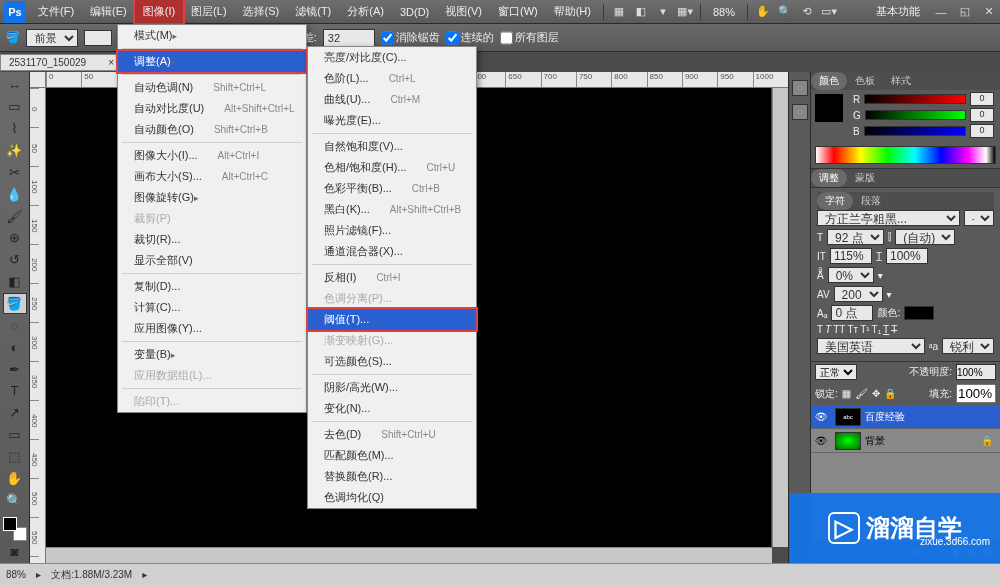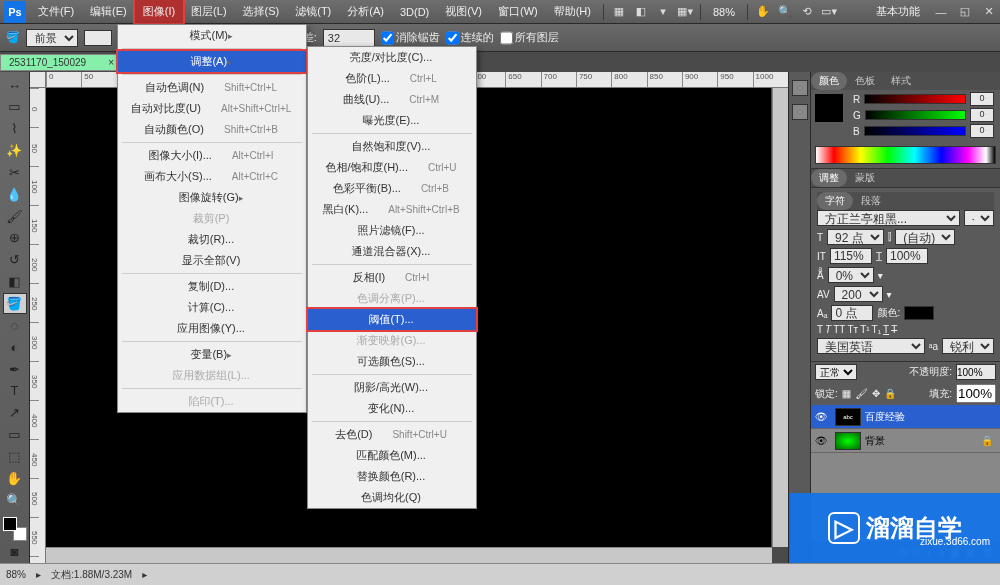--- a/index.html
+++ b/index.html
@@ -16,21 +16,21 @@
 
 
 .options-bar { height: 28px; background: linear-gradient(#6a6a6a, #595959); display: flex; align-items: center; color: #eee; font-size: 11px; border-bottom: 1px solid #2a2a2a; gap: 6px; padding: 0 6px; }
 .options-bar select, .options-bar input { background: #e8e8e8; border: 1px solid #333; color: #333; font-size: 11px; height: 18px; padding: 0 4px; }
 .options-bar input[type="text"] { width: 52px; }
 .options-bar .swatch { width: 28px; height: 16px; background: #e8e8e8; border: 1px solid #333; }
 .options-bar label { display: flex; align-items: center; gap: 2px; }
 
 
 .doc-tabs { height: 20px; background: #4a4a4a; display: flex; align-items: center; }
-.doc-tab { background: #86efac; color: #333; font-size: 10px; padding: 2px 8px; border: 1px solid #888; display: flex; align-items: center; gap: 22px; }
+.doc-tab { background: #e5e5e5; color: #333; font-size: 10px; padding: 2px 8px; border: 1px solid #888; display: flex; align-items: center; gap: 22px; }
 
 
 .workspace { position: absolute; top: 72px; left: 0; right: 0; bottom: 22px; display: flex; }
 .toolbox { width: 30px; background: linear-gradient(#6a6a6a, #5a5a5a); border-right: 1px solid #2a2a2a; display: flex; flex-direction: column; align-items: center; padding-top: 2px; }
 .toolbox .tool { width: 24px; height: 22px; display: flex; align-items: center; justify-content: center; color: #222; font-size: 13px; cursor: default; }
 .toolbox .tool.active { background: #d0d0d0; border: 1px solid #333; }
 .toolbox .fgbg { position: relative; width: 24px; height: 24px; margin-top: 6px; }
 .toolbox .fg { position: absolute; width: 14px; height: 14px; background: #000; border: 1px solid #fff; top: 0; left: 0; }
 .toolbox .bg { position: absolute; width: 14px; height: 14px; background: #fff; border: 1px solid #888; bottom: 0; right: 0; }
 
@@ -79,21 +79,21 @@
 .layer-list { flex: 1; background: #888; overflow-y: auto; }
 .layer { display: flex; align-items: center; height: 24px; border-bottom: 1px solid #666; font-size: 10px; }
 .layer.active { background: #2a5fcf; color: #fff; }
 .layer .eye { width: 20px; text-align: center; }
 .layer .thumb { width: 26px; height: 18px; background: #000; border: 1px solid #333; margin: 0 4px; display: flex; align-items: center; justify-content: center; font-size: 6px; color: #fff; }
 .layer .thumb.green { background: radial-gradient(#0f0, #060); }
 .layer-footer { height: 20px; background: #6a6a6a; border-top: 1px solid #333; display: flex; align-items: center; justify-content: flex-end; gap: 6px; padding: 0 6px; color: #ccc; font-size: 10px; }
 
 
 .dropdown { position: absolute; background: #f0f0f0; border: 1px solid #888; box-shadow: 2px 2px 6px rgba(0,0,0,0.4); font-size: 11px; color: #333; z-index: 100; }
-.dropdown .item { display: flex; justify-content: center; align-items: center; padding: 3px 18px 3px 16px; white-space: nowrap; }
+.dropdown .item { display: flex; justify-content: flex-start; align-items: center; padding: 3px 18px 3px 16px; white-space: nowrap; }
 .dropdown .item.has-sub::after { content: "▸"; font-size: 9px; color: #666; }
 .dropdown .item.redbox { outline: 2px solid #e04040; background: #2a5fcf; color: #fff; }
 .dropdown .item.disabled { color: #aaa; }
 .dropdown hr { border: none; border-top: 1px solid #ccc; margin: 2px 4px; }
 .dropdown .shortcut { color: #888; margin-left: 20px; font-size: 10px; }
 
 
 .status-bar { position: absolute; bottom: 0; left: 0; right: 0; height: 22px; background: #d0d0d0; border-top: 1px solid #888; display: flex; align-items: center; font-size: 10px; color: #333; padding: 0 6px; gap: 10px; }
 
 

